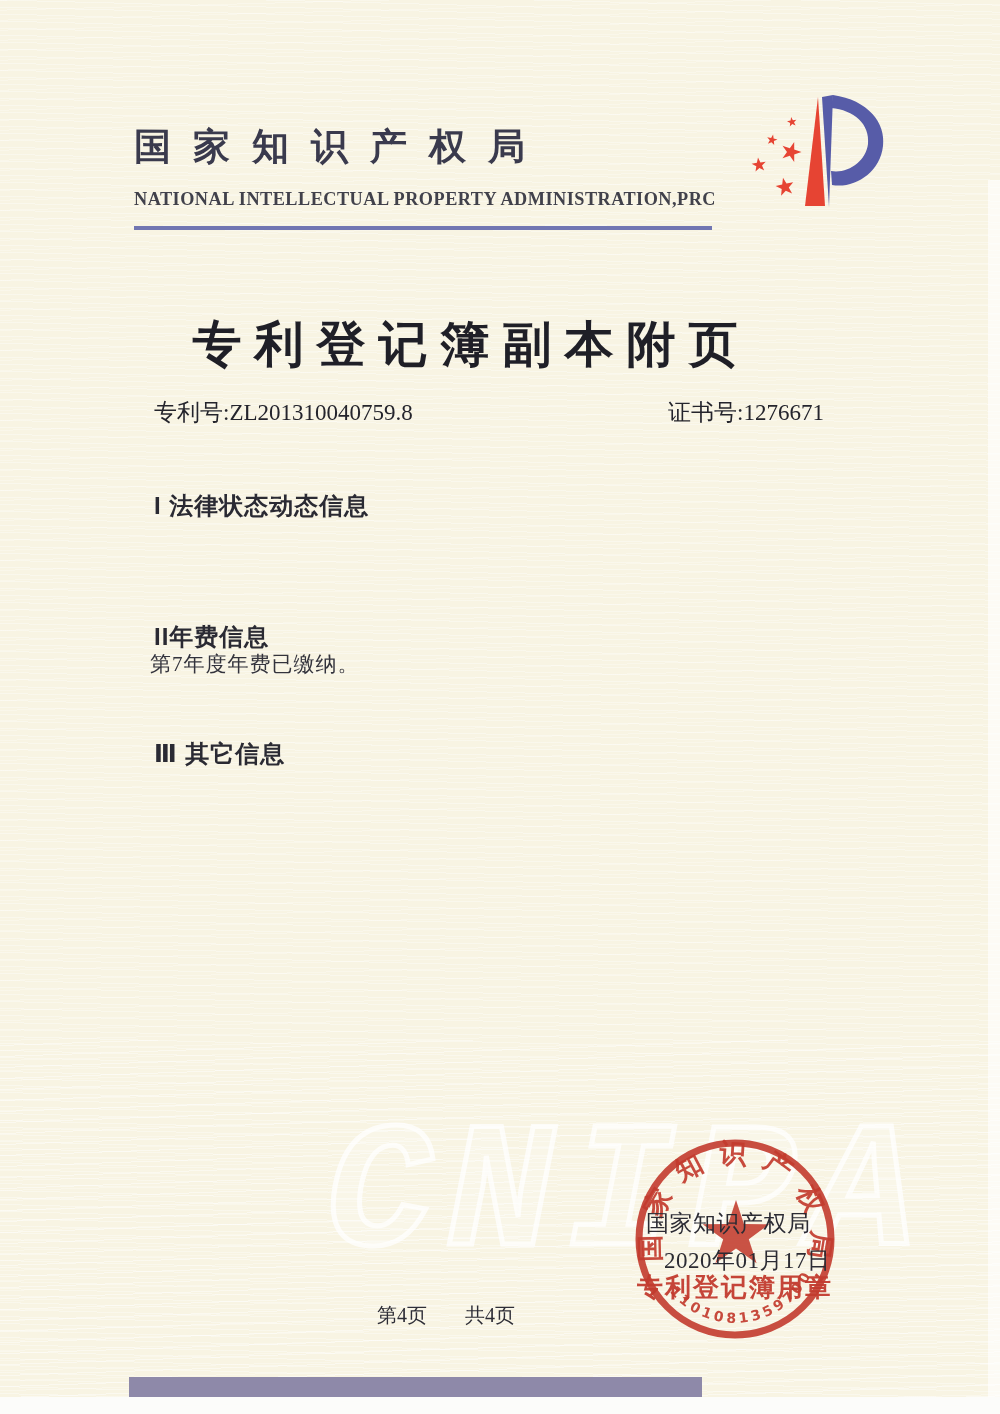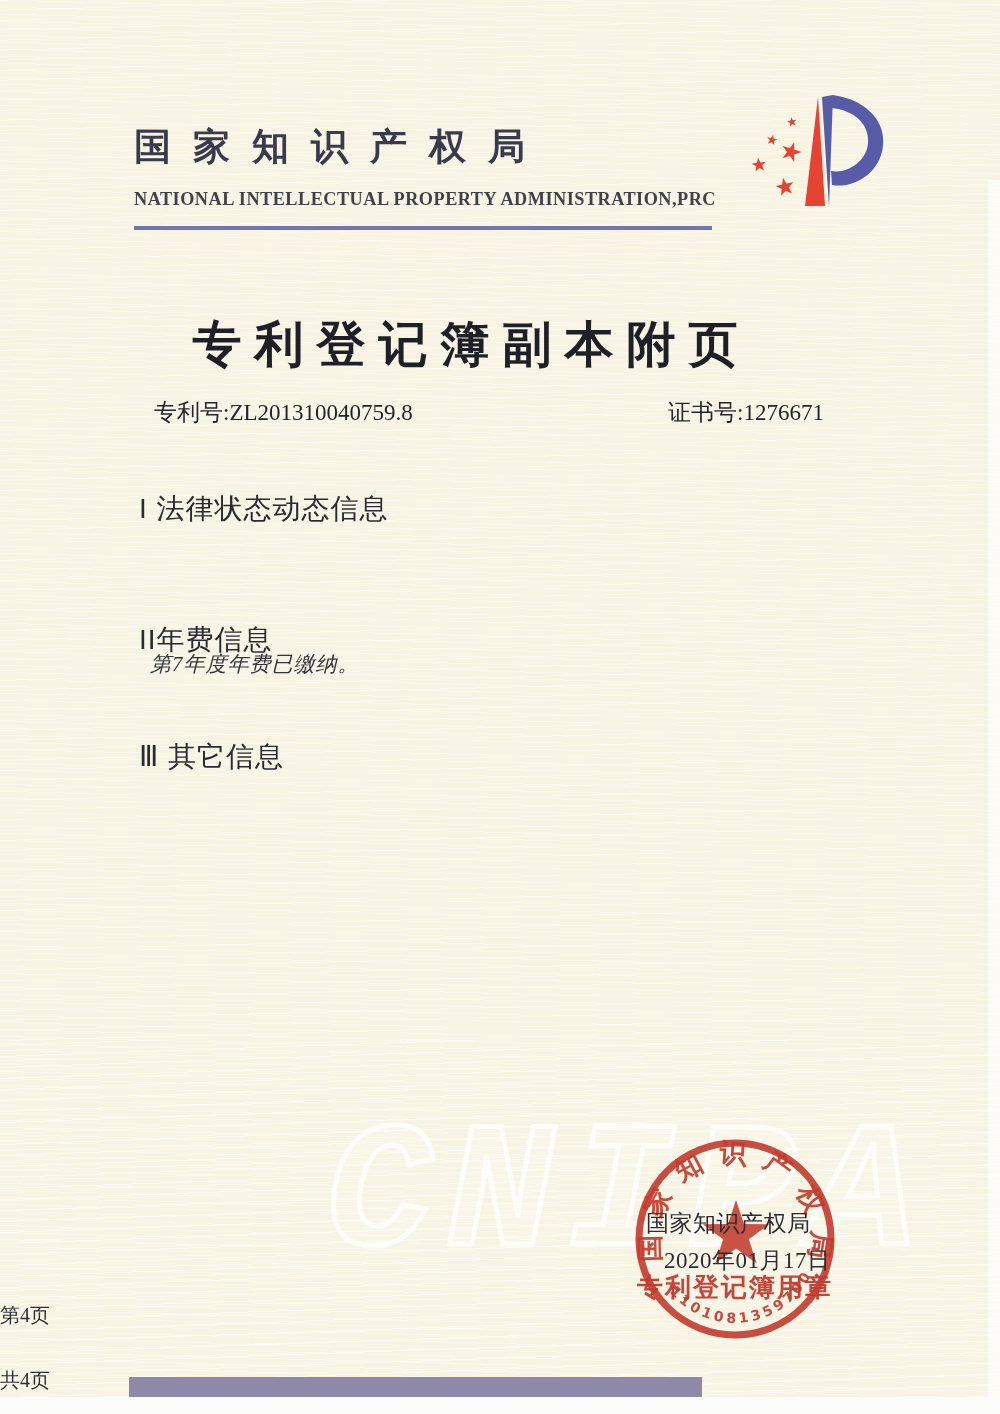--- a/index.html
+++ b/index.html
@@ -41,31 +41,31 @@
     position:absolute;left:16px;top:312px;width:898px;
     text-align:center;font-size:49px;font-weight:bold;
     letter-spacing:13px;color:#1f1f27;text-indent:13px;font-family:Liberation Serif, serif;
   }
   
   .field-row{position:absolute;left:0;top:397px;width:1000px;font-size:23px;color:#24242c;}
   .patent-no{position:absolute;left:154px;white-space:nowrap;}
   .cert-no{position:absolute;left:668px;white-space:nowrap;}
   
   .sec-head{
-    position:absolute;left:139px;font-size:28px;font-weight:normal;
+    position:absolute;left:154px;font-size:24px;font-weight:bold;
     font-family:"Liberation Sans","DejaVu Sans",sans-serif;
     color:#2a2a33;letter-spacing:1px;white-space:nowrap;
   }
   .sec-body{
     position:absolute;left:150px;font-size:21px;color:#33333c;
     letter-spacing:1px;white-space:nowrap;
   }
   #sec1-head{top:490px;}
   #sec2-head{top:621px;}
-  #sec2-body{top:650px;font-style:italic;}
+  #sec2-body{top:650px;}
   #sec3-head{top:738px;}
   
   .watermark{
     position:absolute;left:326px;top:1108px;width:600px;
     font-family:Liberation Mono, monospace;
     font-size:178px;font-style:italic;font-weight:bold;
     letter-spacing:14px;line-height:1;
     color:rgba(255,255,255,.18);
     -webkit-text-stroke:5px rgba(255,255,255,.75);
     white-space:nowrap;pointer-events:none;
@@ -75,21 +75,21 @@
   .stamp-overlay{
     position:absolute;font-size:23px;color:#2b2b33;white-space:nowrap;
     font-family:"Liberation Serif","DejaVu Serif",serif;letter-spacing:0.5px;
   }
   #stamp-agency{left:646px;top:1208px;}
   #stamp-date{left:638px;top:1245px;margin-left:26px;}
   
   .footer{
     position:absolute;left:0;top:1302px;width:892px;
     display:flex;justify-content:center;gap:38px;
-    font-size:20px;color:#2d2d36;flex-direction:column;
+    font-size:20px;color:#2d2d36;
   }
   
   .bottom-bar{position:absolute;left:129px;top:1377px;width:573px;height:20px;background:#8e89a9;}
   .bottom-strip{position:absolute;left:0;top:1397px;width:1000px;height:17px;background:#fcfcfa;}
   .right-strip{position:absolute;right:0;top:180px;width:12px;height:1217px;background:rgba(255,255,255,.65);}
 </style>
 </head>
 <body>
 
 <div class="page">

